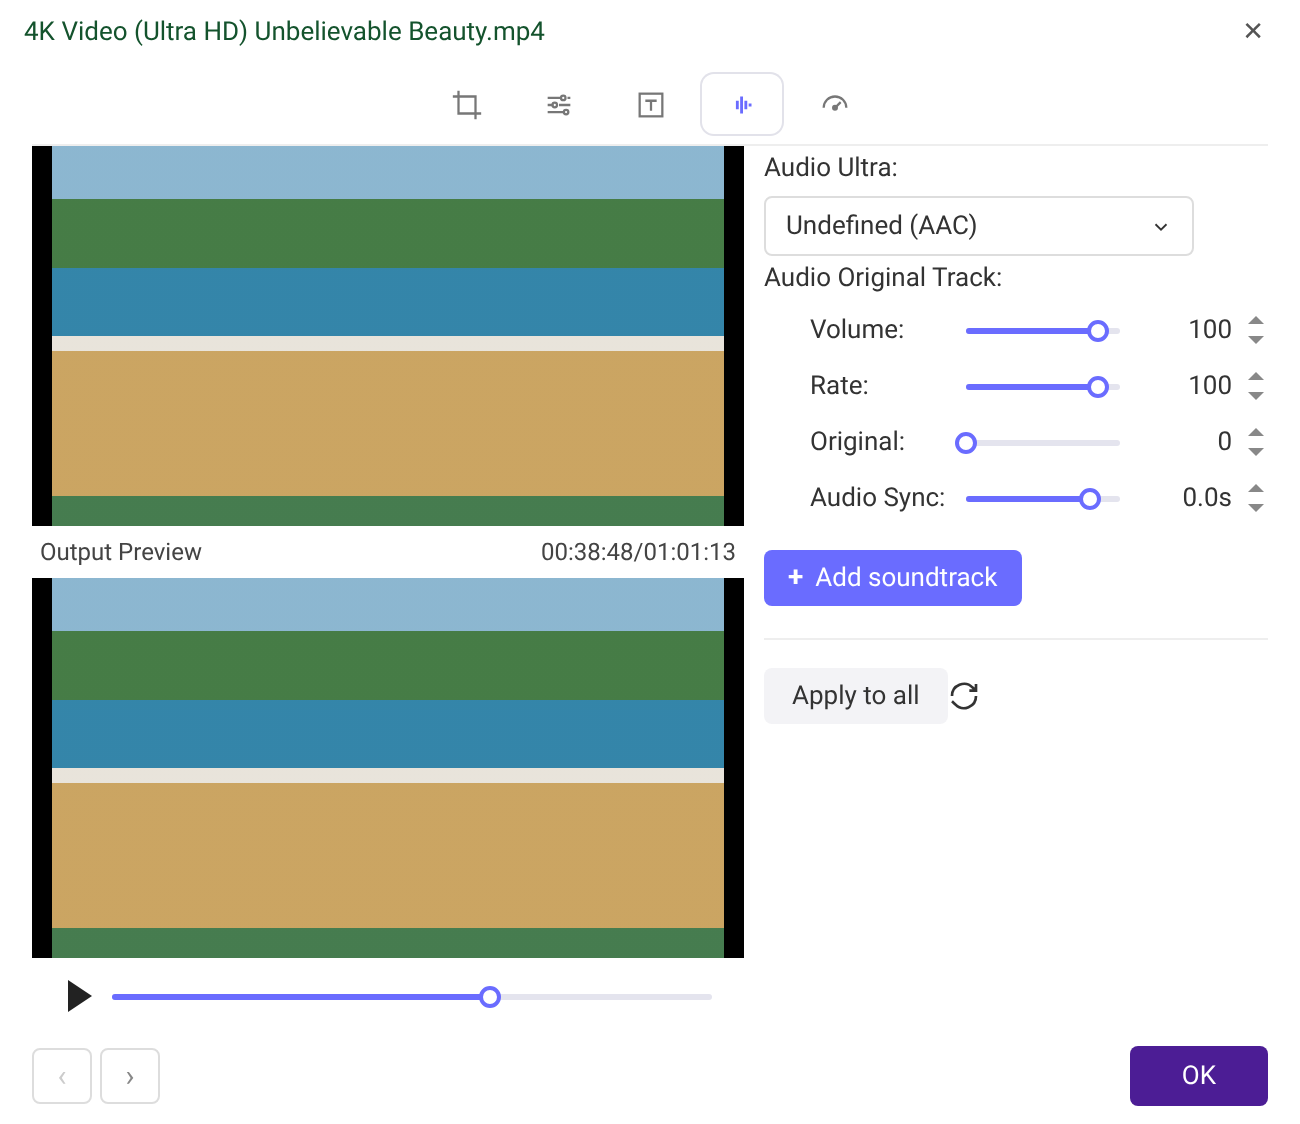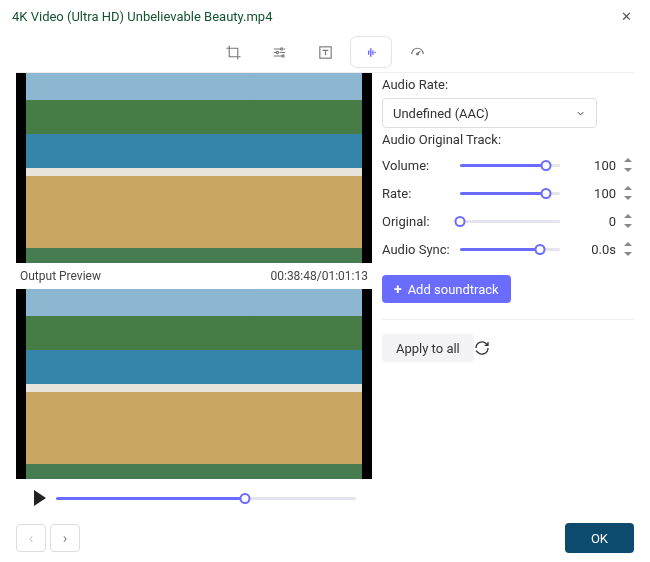--- a/index.html
+++ b/index.html
@@ -33,21 +33,21 @@
       );
     position: relative;
   }
   .beach::before, .beach::after { content:''; position:absolute; background:#000; }
   .beach::before { left:0; top:0; bottom:0; width:10px; }
   .beach::after { right:0; top:0; bottom:0; width:10px; }
   .right { flex: 1; padding-top: 4px; }
   .field-label { font-size: 13px; color: #333; margin-bottom: 6px; }
   .select { width: 215px; height: 30px; border: 1px solid #ddd; border-radius: 4px; display: flex; align-items: center; justify-content: space-between; padding: 0 10px; font-size: 13px; margin-bottom: 4px; cursor: pointer; }
   .chev { width: 11px; height: 11px; }
-  .row { display: flex; align-items: center; height: 24px; margin-bottom: 4px; }
+  .row { display: flex; align-items: center; height: 24px; margin-bottom: 4px; margin-left: 23px; }
   .row .lbl { width: 78px; font-size: 13px; color: #333; }
   .slider { flex: 1; height: 14px; position: relative; margin-right: 14px; cursor: pointer; }
   .track { position: absolute; top: 6px; left: 0; right: 0; height: 3px; background: #e4e4ee; border-radius: 2px; }
   .fill { position: absolute; top: 6px; left: 0; height: 3px; background: #6a6cff; border-radius: 2px; }
   .thumb { position: absolute; top: 1.5px; width: 11px; height: 11px; border-radius: 50%; background: #fff; border: 2px solid #6a6cff; transform: translateX(-50%); box-sizing: border-box; }
   .stepper { width: 60px; height: 22px; display: flex; align-items: center; border: 0; }
   .stepper .val { flex: 1; text-align: right; font-size: 13px; padding-right: 8px; }
   .stepper .arrows { width: 10px; display: flex; flex-direction: column; height: 14px; justify-content: space-between; }
   .stepper .arrows span { width: 0; height: 0; border-left: 4px solid transparent; border-right: 4px solid transparent; cursor: pointer; }
   .stepper .arrows .up { border-bottom: 4px solid #888; }
@@ -59,21 +59,21 @@
   .applybtn { height: 28px; padding: 0 14px; background: #f3f3f6; border-radius: 4px; display: inline-flex; align-items: center; font-size: 13px; cursor: pointer; }
   .refresh { width: 16px; height: 16px; cursor: pointer; color:#333; }
   .playerbar { margin: 8px 16px 0; height: 22px; display:flex; align-items:center; gap:10px; }
   .playbtn { width: 0; height: 0; border-top: 8px solid transparent; border-bottom: 8px solid transparent; border-left: 12px solid #222; cursor: pointer; margin-left: 2px; }
   .progress { flex:1; position:relative; height:14px; }
   .footer { height: 42px; display:flex; align-items:center; padding: 0 16px; margin-top: 8px; }
   .navbtn { width: 30px; height: 28px; border:1px solid #ddd; border-radius:4px; display:flex; align-items:center; justify-content:center; margin-right:4px; cursor:pointer; color:#888; font-size:15px; }
   .navbtn.disabled { color:#ccc; cursor:default; }
   .spacer { flex:1; }
   .btn { height: 30px; padding: 0 26px; border-radius:4px; font-size:13px; cursor:pointer; display:inline-flex; align-items:center; }
-  .btn.primary { background:#0c4a6e; color:#fff;text-align:right; }
+  .btn.primary { background:#4c1d95; color:#fff;text-align:right; }
   .btn.secondary { background:#f3f3f6; color:#333; margin-left:10px; }
 </style>
 </head>
 <body>
 
 <div class="titlebar">
   <span class="title">4K Video (Ultra HD) Unbelievable Beauty.mp4</span>
   <span class="close">✕</span>
 </div>
 
@@ -129,21 +129,21 @@
       <div class="playbtn"></div>
       <div class="progress">
         <div class="track"></div>
         <div class="fill" style="width: 63%;"></div>
         <div class="thumb" style="left: 63%;"></div>
       </div>
     </div>
   </div>
 
   <div class="right">
-    <div class="field-label">Audio Rate:</div>
+    <div class="field-label">Audio Ultra:</div>
     <div class="select">
       <span>Undefined (AAC)</span>
       <svg class="chev" viewBox="0 0 24 24" fill="none" stroke="#333" stroke-width="2">
           <path d="M6 9l6 6 6-6"></path>
         </svg>
     </div>
 
     <div class="field-label">Audio Original Track:</div>
 
     <div class="row">

